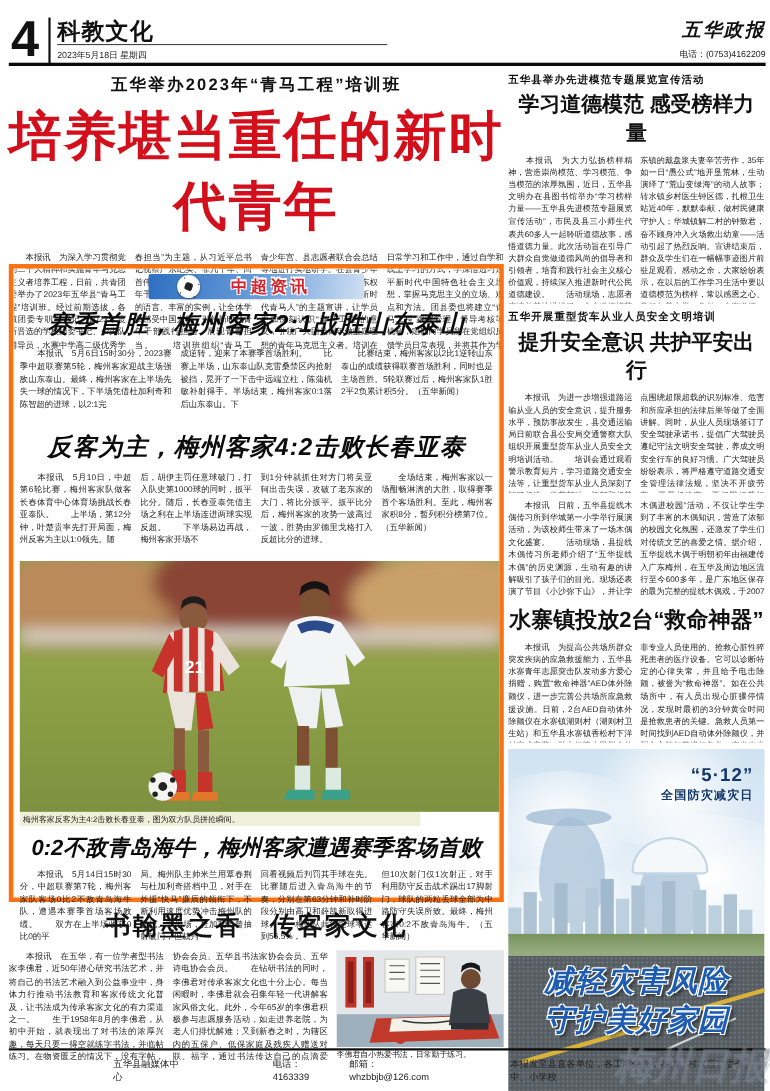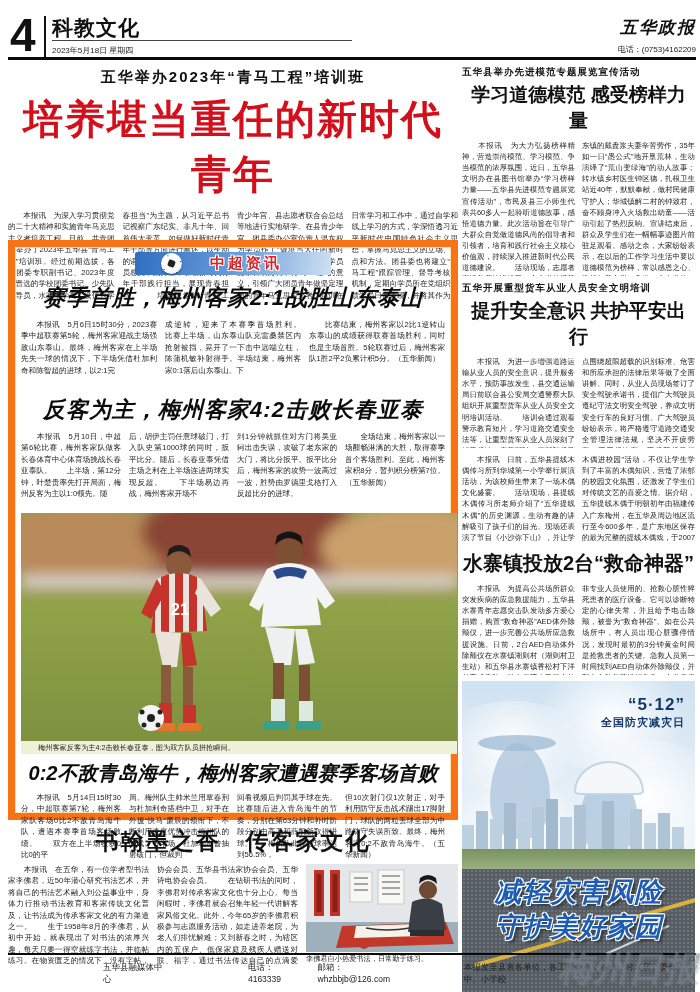--- a/index.html
+++ b/index.html
@@ -19,26 +19,26 @@
   .hdr-phone{position:absolute;right:0;top:30px;font-size:8px;color:#222;}
   .hdr-rule{position:absolute;left:8px;top:57px;width:688px;height:3px;background:#0a0a0a;}
 
   
   .cols{display:flex;gap:8px;}
   .col{flex:1;font-size:7.6px;line-height:1.5;text-align:justify;color:#1c1c1c;overflow:hidden;}
 
   
   .lead{position:absolute;left:8px;top:64px;width:450px;}
   .lead .kicker{text-align:center;font-size:15px;font-weight:700;letter-spacing:2px;color:#111;margin-top:4px;}
-  .lead .headline{text-align:center;font-size:40px;font-weight:900;letter-spacing:2px;color:#d40f1c;margin:5px 0 8px 0;}
+  .lead .headline{text-align:center;font-size:48px;font-weight:900;letter-spacing:2px;color:#d40f1c;margin:5px 0 8px 0;}
   .lead .cols{height:92px;}
 
   
   .sports{position:absolute;left:8px;top:240px;width:450px;height:580px;
-          border:7px solid #f97316;box-shadow:inset 0 0 0 1px #f4e3bb;padding:5px 6px;}
+          border:4px solid #f97316;box-shadow:inset 0 0 0 1px #f4e3bb;padding:5px 6px;}
   .badge{width:196px;height:23px;margin:0 auto;position:relative;
          background:linear-gradient(100deg,#2f6fc1 0%,#6ea0da 55%,#cfe0f2 100%);
          display:flex;align-items:center;justify-content:center;border-radius:2px;}
   .ball{position:absolute;left:26px;top:1px;width:21px;height:21px;border-radius:50%;
         background:radial-gradient(circle at 35% 35%,#fff 55%,#d8d8d8 100%);
         background-color:#fff;box-shadow:0 1px 2px rgba(0,0,0,.4);}
   .ball:after{content:"";position:absolute;left:7px;top:7px;width:7px;height:7px;background:#222;
         border-radius:2px;transform:rotate(20deg);
         box-shadow:8px -5px 0 -3px #222,-6px -6px 0 -3px #222,-5px 8px 0 -3px #222,8px 7px 0 -3px #222;}
   .badge-text{font-size:15px;font-weight:900;letter-spacing:3px;color:#d8232a;margin-left:26px;
@@ -46,21 +46,21 @@
   .s-head{text-align:center;font-weight:900;color:#0c0c0c;font-style:italic;}
   .s-head.h1{font-size:22px;letter-spacing:1px;margin:8px 0 6px 0;}
   .s-head.h2{font-size:22px;letter-spacing:1px;margin:10px 0 6px 0;}
   .s-head.h3{font-size:20px;letter-spacing:0;margin:6px 0 5px 0;}
   .sports .cols.a1{height:66px;}
   .sports .cols.a2{height:74px;}
   .sports .cols.a3{height:78px;}
 
   
   .photo{position:relative;width:436px;height:228px;margin-top:8px;overflow:hidden;background:#8aa04c;}
-  .ph-caption{width:436px;font-size:7.2px;color:#222;background:#eef0d8;padding:2px 3px 1px 17px;}
+  .ph-caption{width:364px;font-size:7.2px;color:#222;background:#eef0d8;padding:2px 3px 1px 3px;}
 
   
   .calli{position:absolute;left:8px;top:824px;width:450px;}
   .calli .headline{text-align:center;font-size:23px;font-weight:900;letter-spacing:2px;margin:2px 0 7px 0;}
   .calli-row{display:flex;gap:8px;}
   .calli-row .col{height:102px;}
   .calli-photo{width:152px;flex:none;}
   .cphoto{position:relative;width:152px;height:88px;background:#dde2e6;overflow:hidden;}
   .c-caption{font-size:7.2px;margin-top:2px;color:#222;}
 

